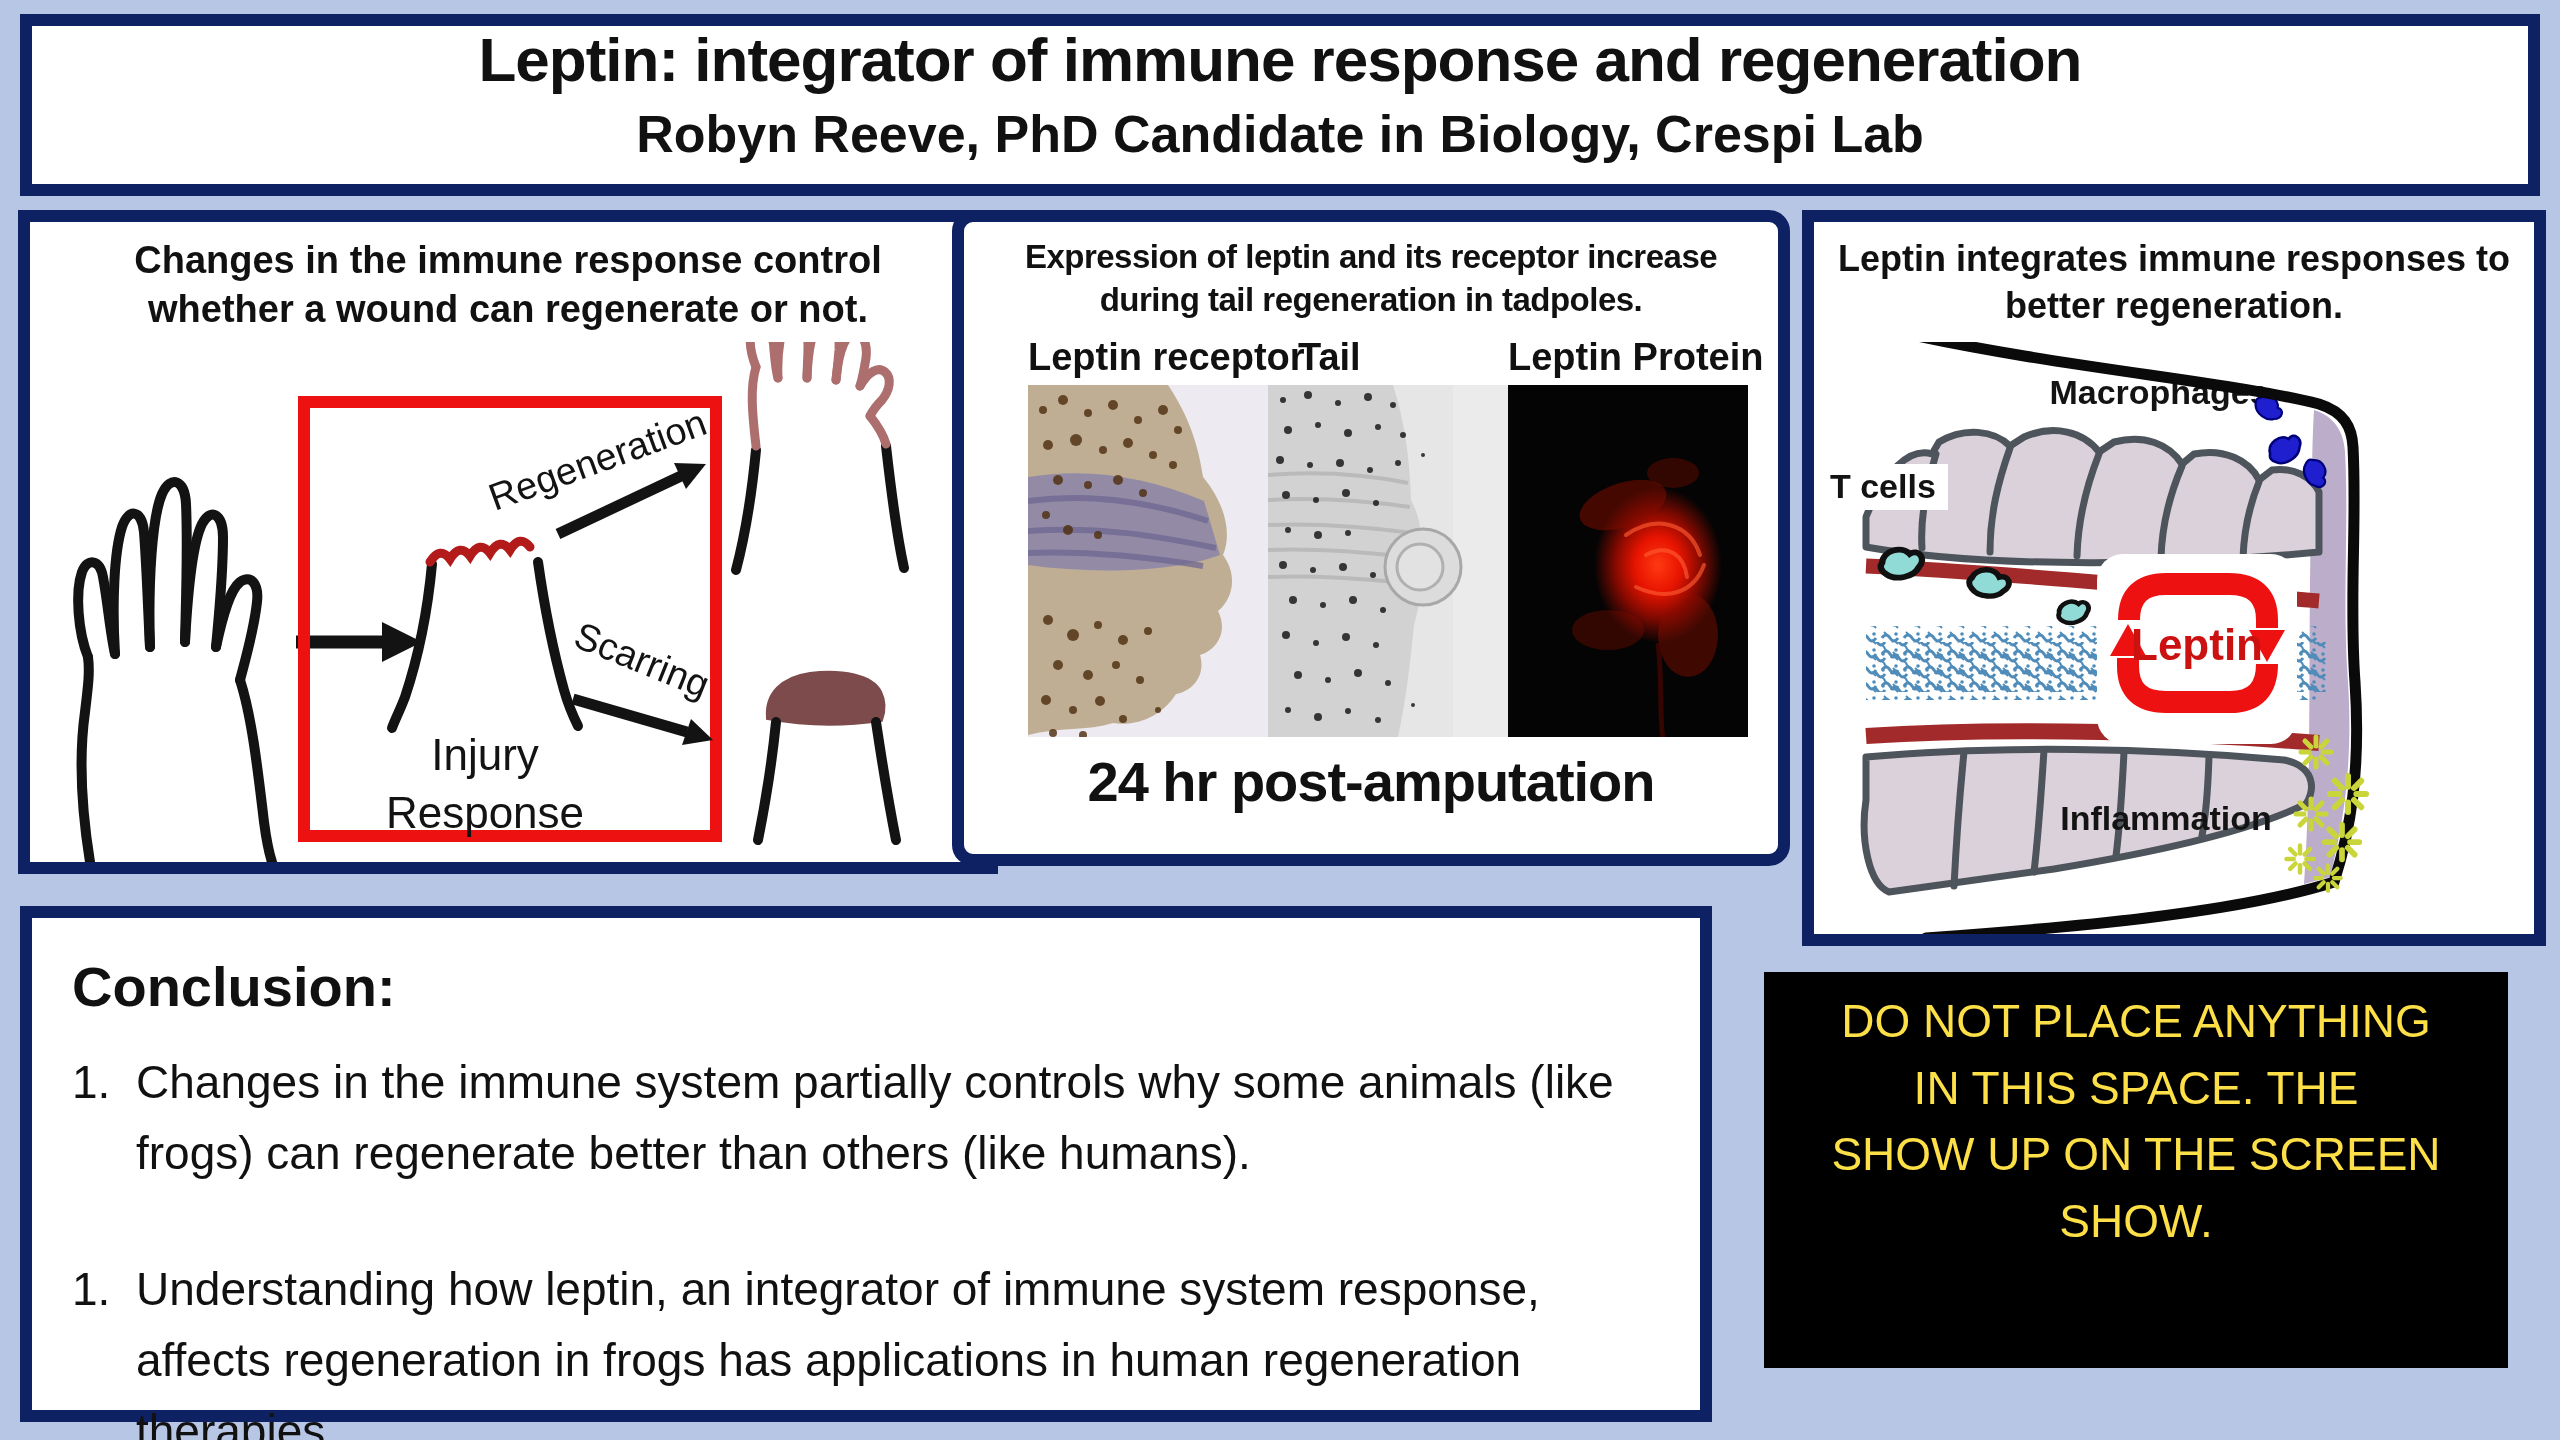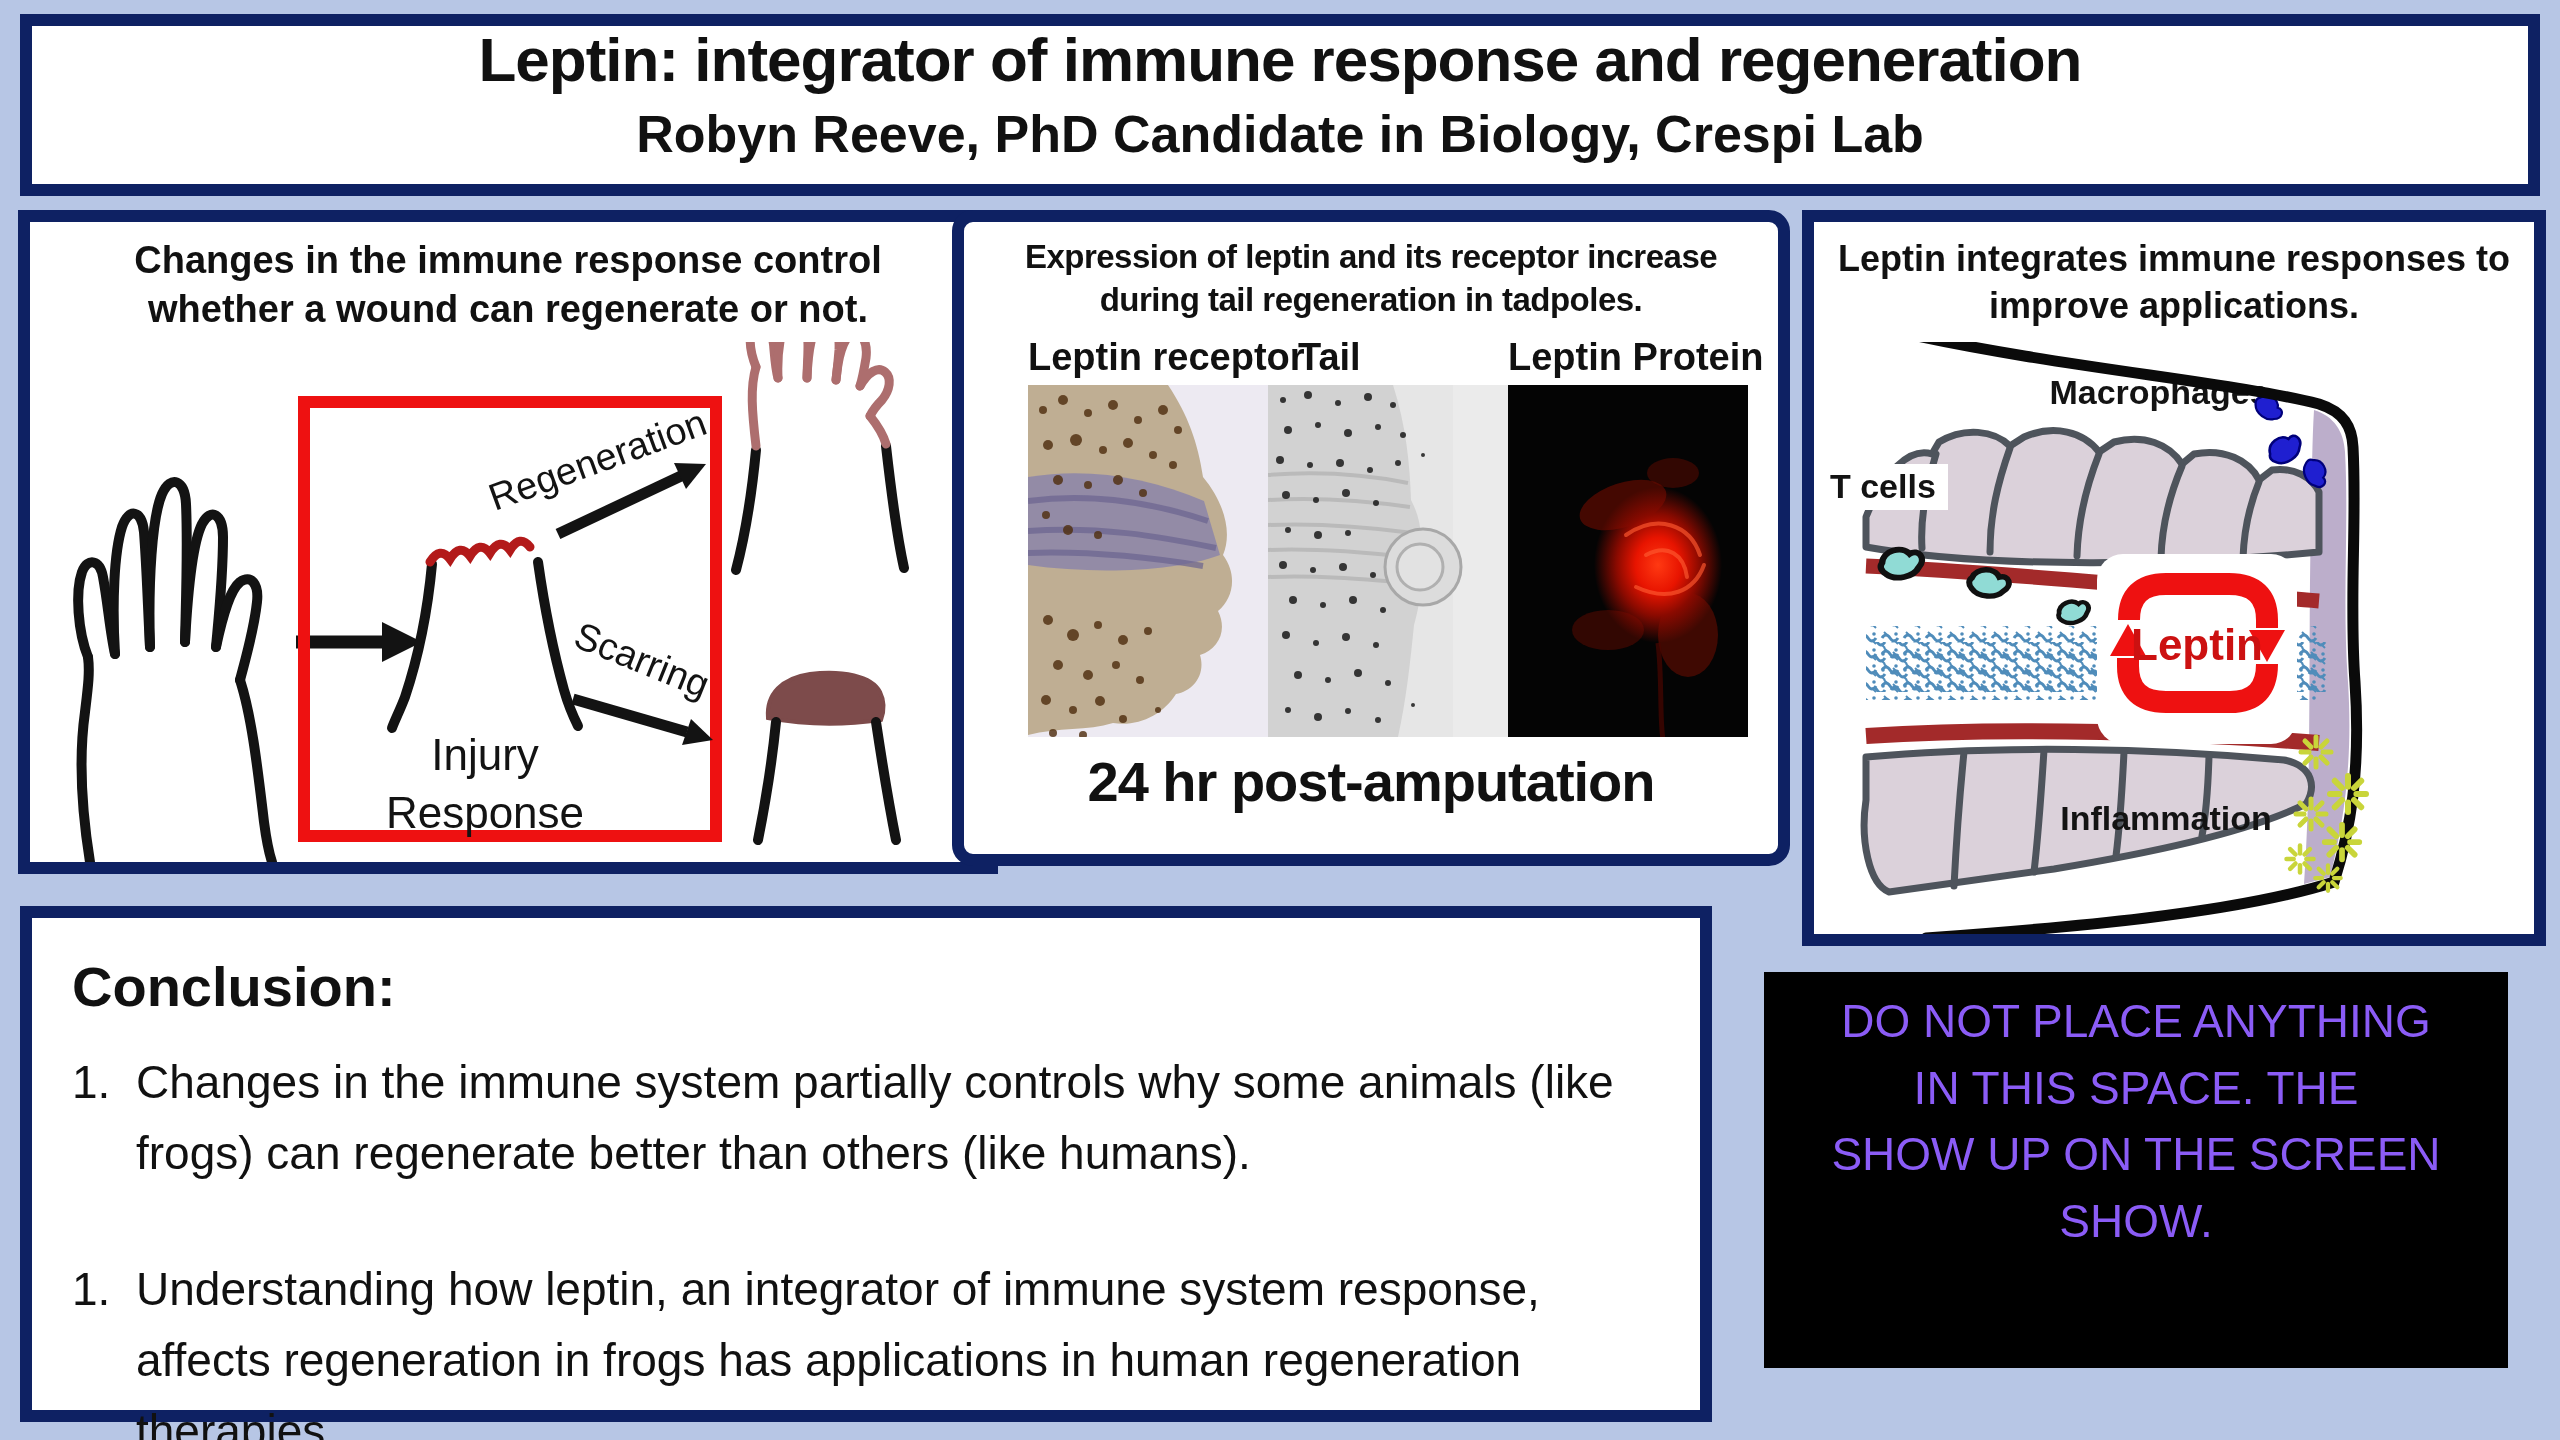--- a/index.html
+++ b/index.html
@@ -29,21 +29,21 @@
   .img-strip svg{display:block;}
   .mid-caption{font-size:56px;font-weight:700;text-align:center;margin-top:12px;letter-spacing:-1px;}
   
   .conclusion{left:20px;top:906px;width:1692px;height:516px;padding:36px 40px;}
   .conclusion-heading{font-size:56px;font-weight:700;margin-bottom:28px;}
   .c-item{display:flex;font-size:46px;line-height:1.55;}
   .c-item + .c-item{margin-top:64px;}
   .c-num{flex:0 0 64px;}
   .c-text{flex:1;max-width:1520px;}
   
-  .notice{left:1764px;top:972px;width:744px;height:396px;background:#000;color:#8b5cf6;
+  .notice{left:1764px;top:972px;width:744px;height:396px;background:#000;color:#fde047;
     text-align:center;padding-top:16px;}
   .notice-line{font-size:46px;line-height:1.45;}
   
   text{font-family:"Liberation Sans", sans-serif;}
 </style>
 </head>
 <body>
 
 <div class="abs panel title-box">
   <div class="title-main">Leptin: integrator of immune response and regeneration</div>
@@ -260,21 +260,21 @@
       </g>
       <path d="M150,258 C155,300 150,340 158,372" stroke="#4a0600" stroke-width="5" opacity="0.7" fill="none"></path>
     </svg>
   </div>
   <div class="mid-caption">24 hr post-amputation</div>
 </div>
 
 <div class="abs panel right-panel">
   <div class="panel-heading">
     <div>Leptin integrates immune responses to</div>
-    <div>improve applications.</div>
+    <div>better regeneration.</div>
   </div>
   <svg class="diagram-svg" width="720" height="592" viewBox="0 0 720 592">
     <defs>
       <pattern id="noto" width="22" height="16" patternUnits="userSpaceOnUse">
         <path d="M2,8 q4,-6 8,0 q4,6 8,0" stroke="#4f8cba" stroke-width="3" fill="none"></path>
         <circle cx="16" cy="4" r="1.8" fill="#4f8cba"></circle>
         <path d="M4,2 l4,4 M14,10 l4,4" stroke="#4f8cba" stroke-width="2"></path>
       </pattern>
       <g id="burst" stroke="#c9d53a" stroke-width="5" stroke-linecap="round">
         <line x1="0" y1="-15" x2="0" y2="-6"></line>

